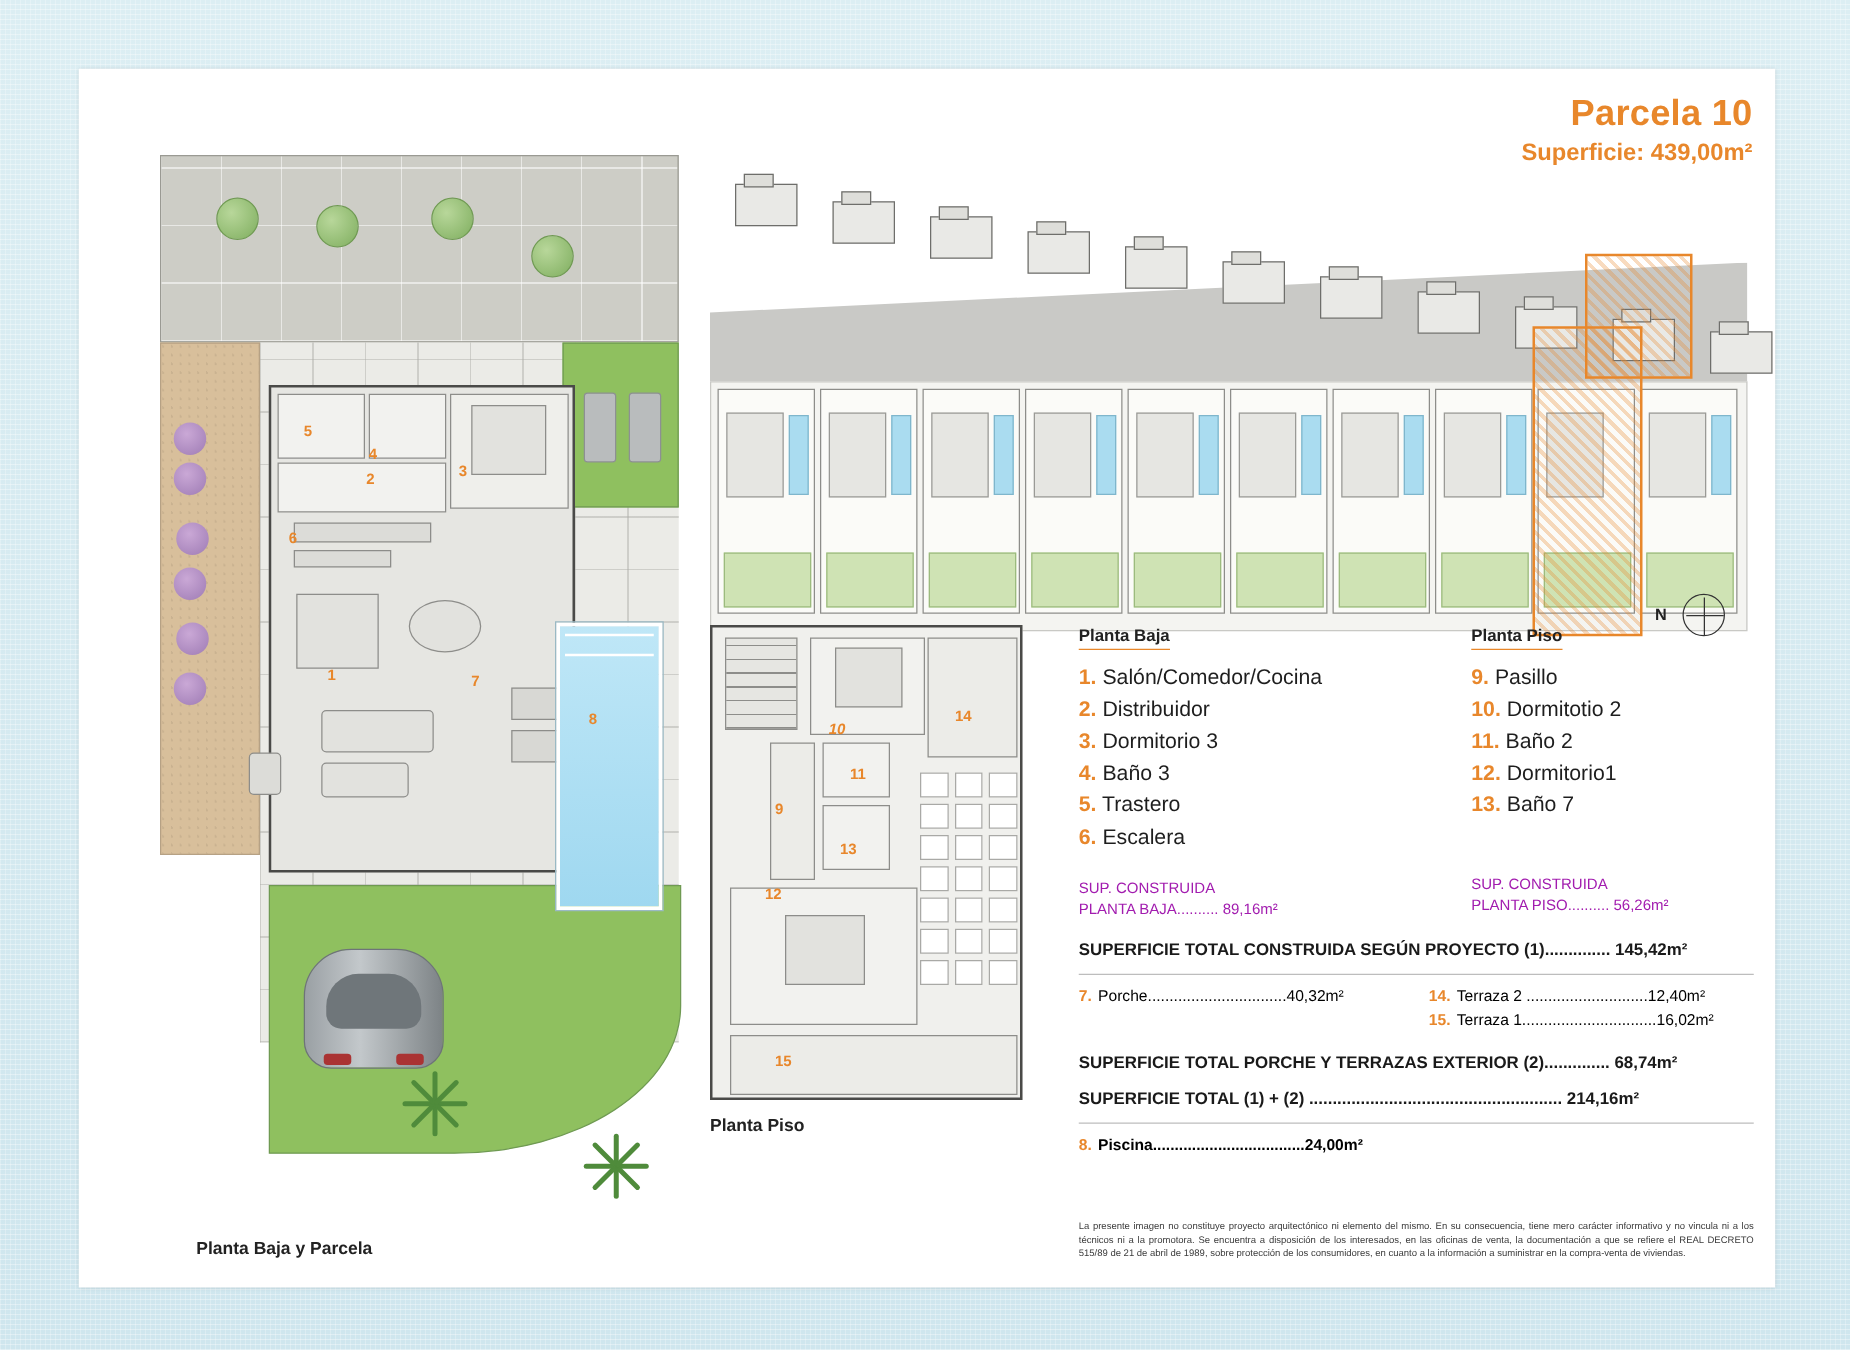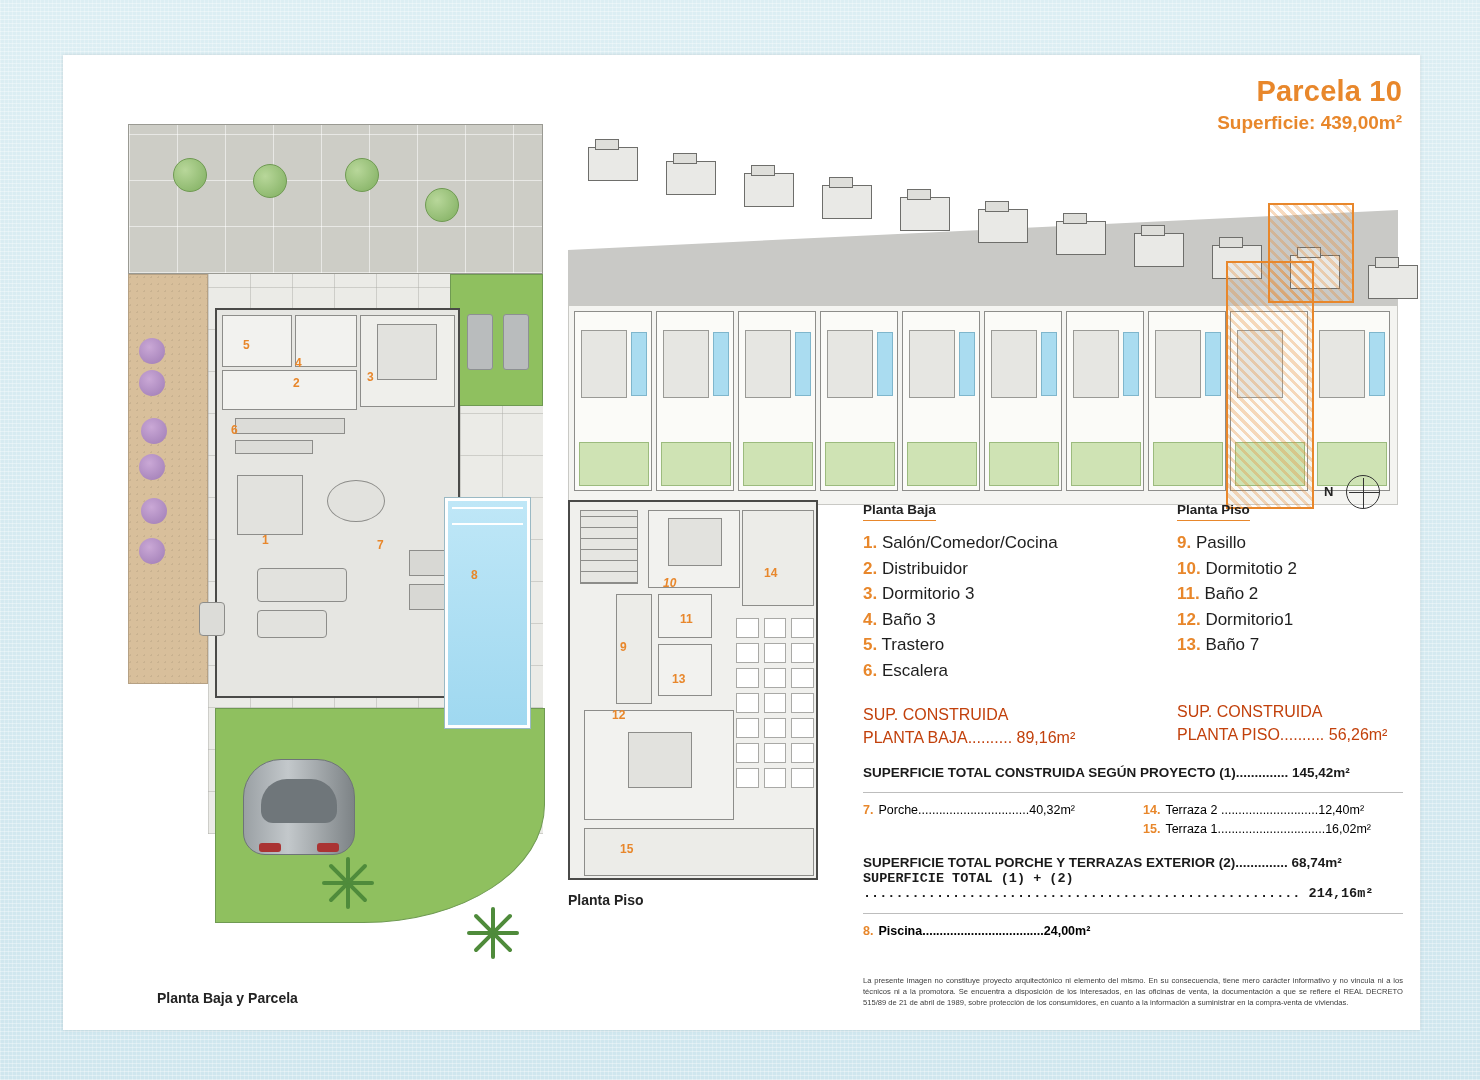--- a/index.html
+++ b/index.html
@@ -135,21 +135,21 @@
   .compass-n { position:absolute; left:0; top:9px; font-size:13px; font-weight:bold; color:#222; }
 
   
   .legend { position:absolute; left:800px; top:445px; width:540px; }
   .legend h4 { margin:0 0 12px 0; font-size:13.5px; color:#222; font-weight:bold;
     border-bottom:1.5px solid #E8872B; display:inline-block; padding-bottom:3px; }
   .legend .cols { display:flex; gap:88px; }
   .legend li { list-style:none; font-size:17px; margin:0 0 5.5px 0; color:#1e1e1e; }
   .legend ul { margin:0; padding:0; }
   .legend .n { color:#E8872B; font-weight:bold; }
-  .supblock { font-size:16px; line-height:1.45; color:#c2410c; }
+  .supblock { font-size:12px; line-height:1.45; color:#a21caf; }
   .totalline { font-size:13.5px; font-weight:bold; color:#1a1a1a; margin-top:16px; }
   .sep { border-top:1px solid #bdbdbd; margin:12px 0 10px 0; }
   .rowline { display:flex; font-size:12.5px; margin-bottom:5px; }
   .disclaimer { position:absolute; left:800px; bottom:22px; width:540px;
     font-size:7.6px; line-height:1.45; color:#3b3b3b; text-align:justify; }
 </style>
 </head>
 <body>
 
 <div class="bg-texture"></div>
@@ -436,21 +436,21 @@
           <span>Terraza 2 ............................12,40m²</span>
         </div>
         <div class="rowline">
           <span class="n" style="margin-right:5px;">15.</span>
           <span>Terraza 1...............................16,02m²</span>
         </div>
       </div>
     </div>
 
     <div class="totalline" style="margin-top:14px;">SUPERFICIE TOTAL PORCHE Y TERRAZAS EXTERIOR  (2).............. 68,74m²</div>
-    <div class="totalline" style="margin-top:1px;font-family:Liberation Mono, monospace;">SUPERFICIE TOTAL (1) + (2) ...................................................... 214,16m²</div>
+    <div class="totalline" style="margin-top:14px;">SUPERFICIE TOTAL (1) + (2) ...................................................... 214,16m²</div>
 
     <div class="sep"></div>
 
     <div class="rowline" style="font-weight:bold;">
       <span class="n" style="margin-right:5px;">8.</span>
       <span>Piscina...................................24,00m²</span>
     </div>
   </div>
 
   <div class="disclaimer">La presente imagen no constituye proyecto arquitectónico ni elemento del mismo. En su consecuencia, tiene mero carácter informativo y no vincula ni a los técnicos ni a la promotora. Se encuentra a disposición de los interesados, en las oficinas de venta, la documentación a que se refiere el REAL DECRETO 515/89 de 21 de abril de 1989, sobre protección de los consumidores, en cuanto a la información a suministrar en la compra-venta de viviendas.</div>

